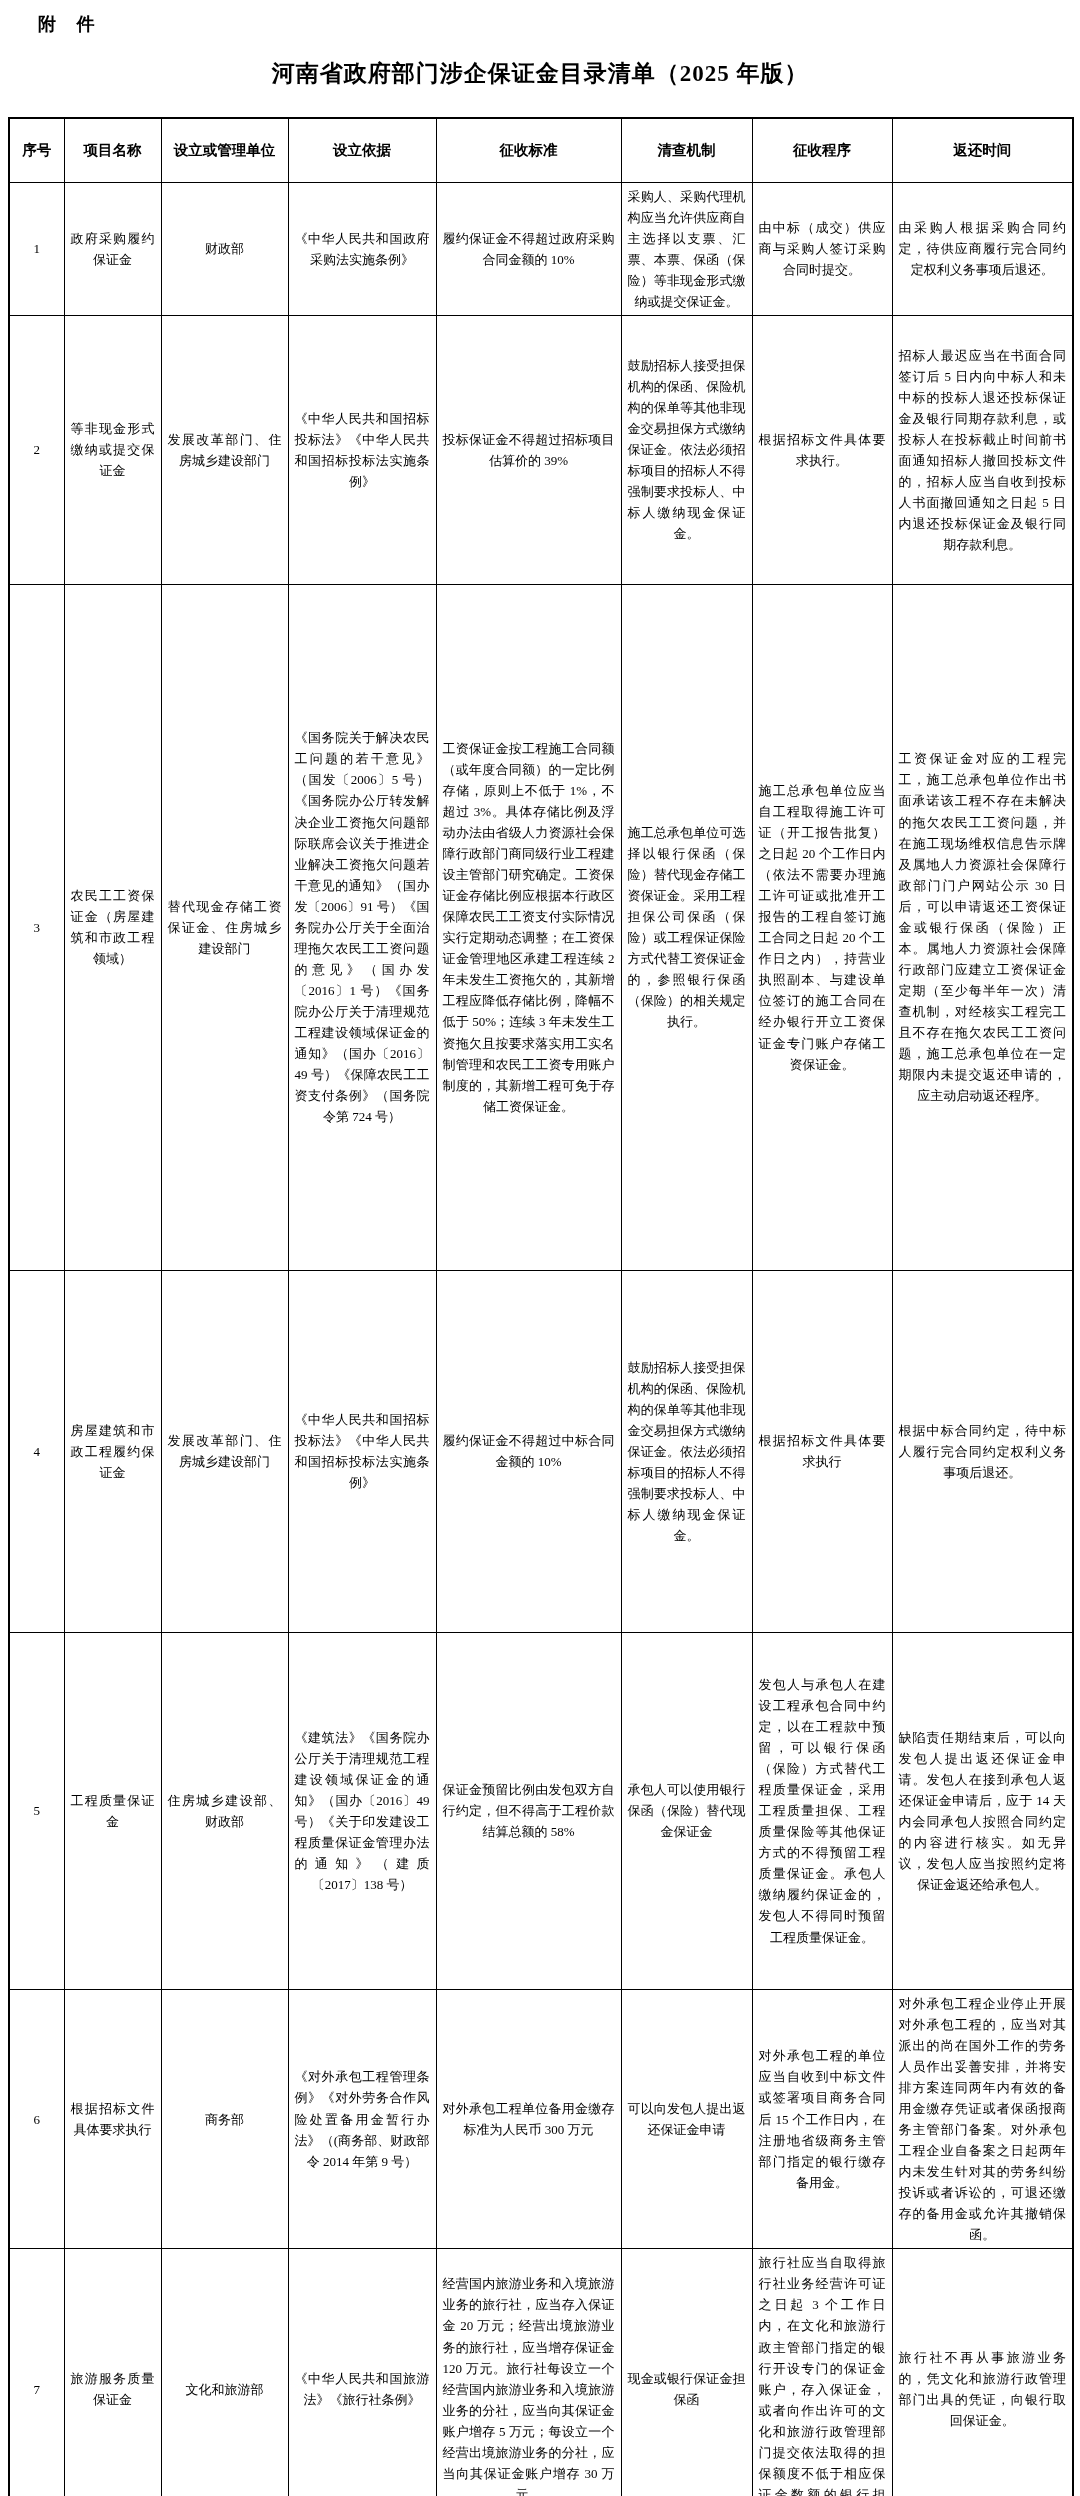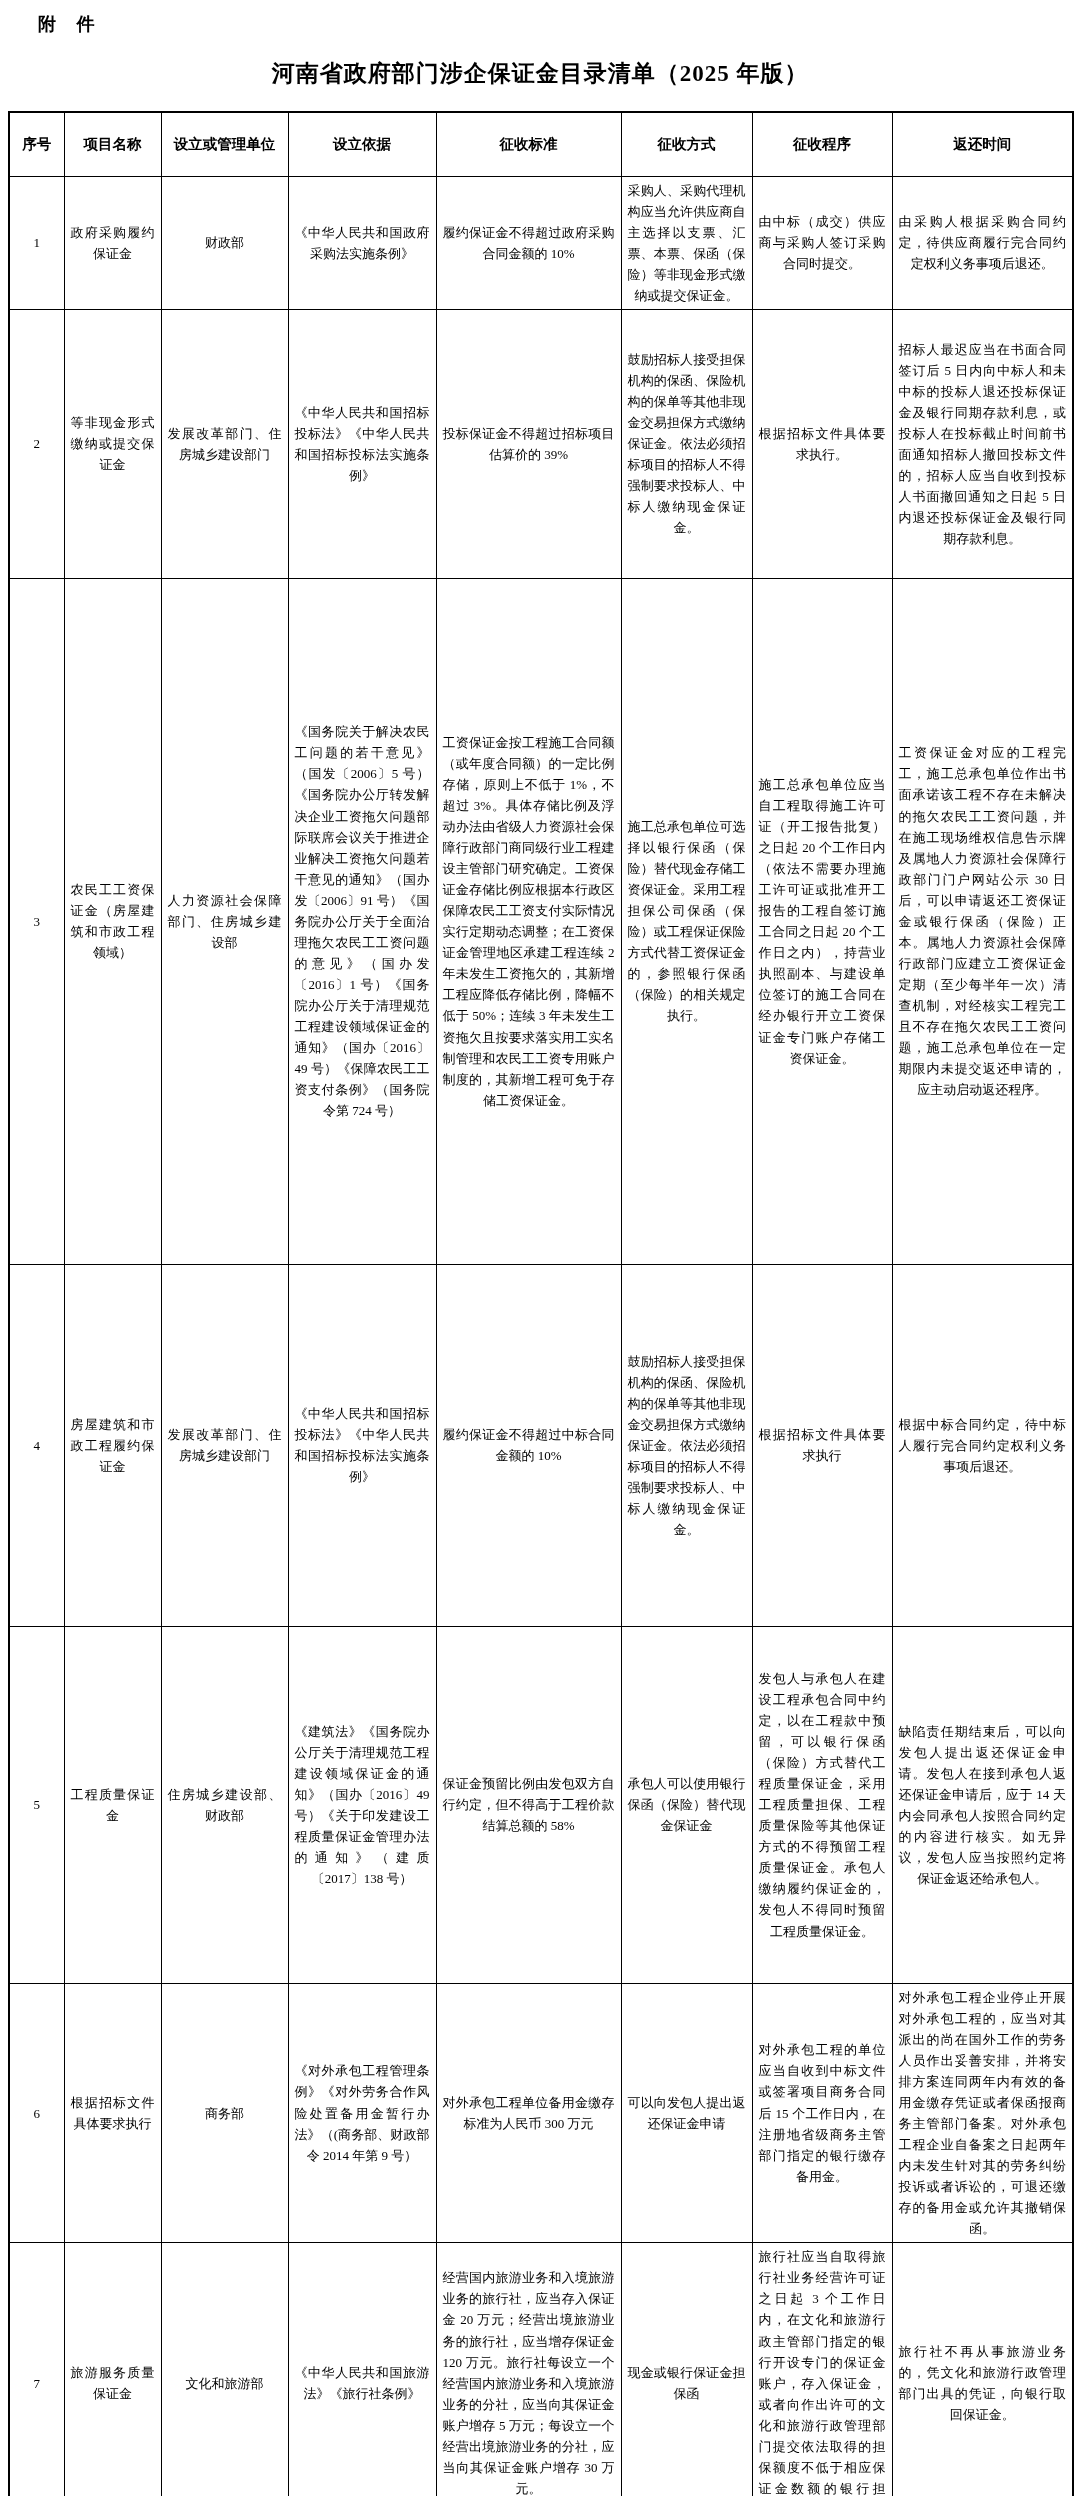--- a/index.html
+++ b/index.html
@@ -4,21 +4,21 @@
 <style>
   html,body { margin:0; padding:0; background:#ffffff; color:#000; }
   body { font-family:"Liberation Serif","DejaVu Serif",serif; }
   .page { width:1080px; box-sizing:border-box; }
   .attachment {
     font-size:18px; font-weight:bold; letter-spacing:8px;
     padding:12px 11px 0 38px;
   }
   .title {
     font-size:23px; font-weight:bold; text-align:center;
-    margin:22px 0 22px 0; letter-spacing:1px;
+    margin:22px 0 28px 0; letter-spacing:1px;
   }
   table.list {
     border-collapse:collapse; table-layout:fixed;
     width:1064px; margin:0 auto 0 8px;
     border:2px solid #000;
   }
   th, td {
     border:1px solid #000;
     vertical-align:middle;
     padding:3px 6px;
@@ -57,21 +57,21 @@
         <col class="col-procedure">
         <col class="col-return">
     </colgroup>
     <thead>
       <tr class="r-head">
         <th>序号</th>
         <th>项目名称</th>
         <th>设立或管理单位</th>
         <th>设立依据</th>
         <th>征收标准</th>
-        <th>征收方式</th>
+        <th>清查机制</th>
         <th>征收程序</th>
         <th>返还时间</th>
       </tr>
     </thead>
     <tbody>
       <tr class="r1">
         <td>1</td>
         <td>政府采购履约保证金</td>
         <td>财政部</td>
         <td>《中华人民共和国政府采购法实施条例》</td>
@@ -86,21 +86,21 @@
         <td>发展改革部门、住房城乡建设部门</td>
         <td>《中华人民共和国招标投标法》《中华人民共和国招标投标法实施条例》</td>
         <td>投标保证金不得超过招标项目估算价的 39%</td>
         <td>鼓励招标人接受担保机构的保函、保险机构的保单等其他非现金交易担保方式缴纳保证金。依法必须招标项目的招标人不得强制要求投标人、中标人缴纳现金保证金。</td>
         <td>根据招标文件具体要求执行。</td>
         <td>招标人最迟应当在书面合同签订后 5 日内向中标人和未中标的投标人退还投标保证金及银行同期存款利息，或投标人在投标截止时间前书面通知招标人撤回投标文件的，招标人应当自收到投标人书面撤回通知之日起 5 日内退还投标保证金及银行同期存款利息。</td>
       </tr>
       <tr class="r3">
         <td>3</td>
         <td>农民工工资保证金（房屋建筑和市政工程领域）</td>
-        <td>人力资源社会保障部门、住房城乡建设部</td>
+        <td>替代现金存储工资保证金、住房城乡建设部门</td>
         <td>《国务院关于解决农民工问题的若干意见》（国发〔2006〕5 号）《国务院办公厅转发解决企业工资拖欠问题部际联席会议关于推进企业解决工资拖欠问题若干意见的通知》（国办发〔2006〕91 号）《国务院办公厅关于全面治理拖欠农民工工资问题的意见》（国办发〔2016〕1 号）《国务院办公厅关于清理规范工程建设领域保证金的通知》（国办〔2016〕49 号）《保障农民工工资支付条例》（国务院令第 724 号）</td>
         <td>工资保证金按工程施工合同额（或年度合同额）的一定比例存储，原则上不低于 1%，不超过 3%。具体存储比例及浮动办法由省级人力资源社会保障行政部门商同级行业工程建设主管部门研究确定。工资保证金存储比例应根据本行政区保障农民工工资支付实际情况实行定期动态调整；在工资保证金管理地区承建工程连续 2 年未发生工资拖欠的，其新增工程应降低存储比例，降幅不低于 50%；连续 3 年未发生工资拖欠且按要求落实用工实名制管理和农民工工资专用账户制度的，其新增工程可免于存储工资保证金。</td>
         <td>施工总承包单位可选择以银行保函（保险）替代现金存储工资保证金。采用工程担保公司保函（保险）或工程保证保险方式代替工资保证金的，参照银行保函（保险）的相关规定执行。</td>
         <td>施工总承包单位应当自工程取得施工许可证（开工报告批复）之日起 20 个工作日内（依法不需要办理施工许可证或批准开工报告的工程自签订施工合同之日起 20 个工作日之内），持营业执照副本、与建设单位签订的施工合同在经办银行开立工资保证金专门账户存储工资保证金。</td>
         <td>工资保证金对应的工程完工，施工总承包单位作出书面承诺该工程不存在未解决的拖欠农民工工资问题，并在施工现场维权信息告示牌及属地人力资源社会保障行政部门门户网站公示 30 日后，可以申请返还工资保证金或银行保函（保险）正本。属地人力资源社会保障行政部门应建立工资保证金定期（至少每半年一次）清查机制，对经核实工程完工且不存在拖欠农民工工资问题，施工总承包单位在一定期限内未提交返还申请的，应主动启动返还程序。</td>
       </tr>
       <tr class="r4">
         <td>4</td>
         <td>房屋建筑和市政工程履约保证金</td>
         <td>发展改革部门、住房城乡建设部门</td>

